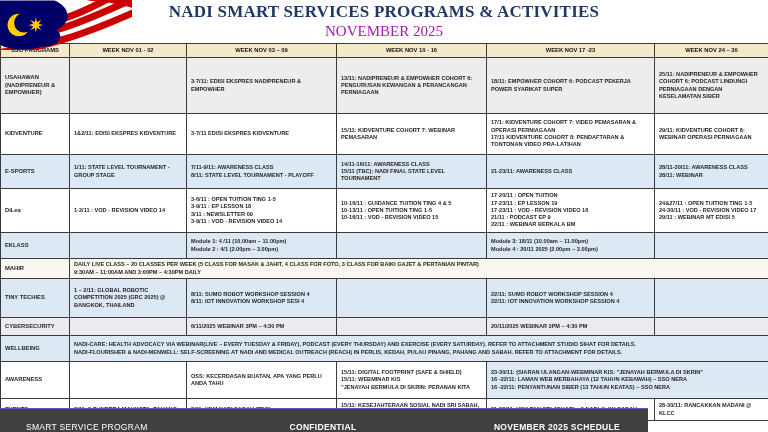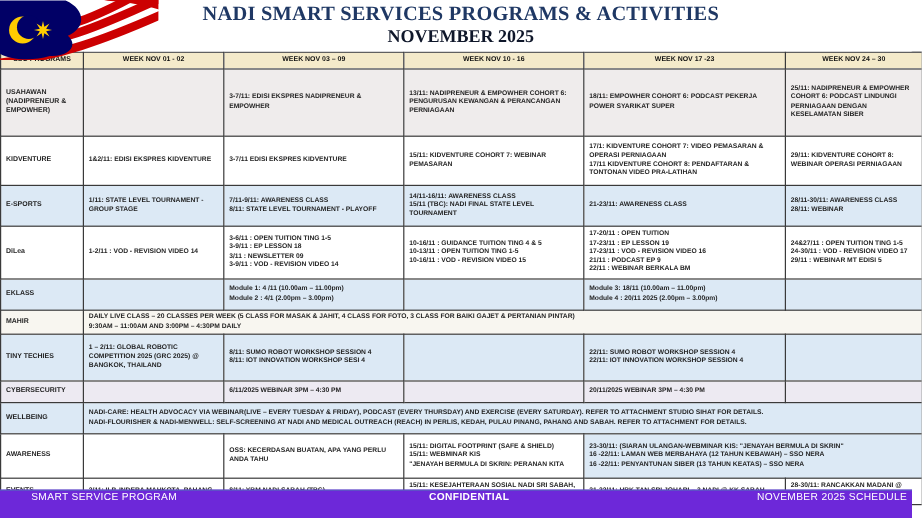--- a/index.html
+++ b/index.html
@@ -10,22 +10,22 @@
   }
   
   .titleband{position:relative;height:43px;background:#ffffff;border-radius:11px;}
   .flag{position:absolute;left:0;top:0;width:132px;height:50px;}
   .titles{position:absolute;left:0;right:0;top:2px;text-align:center;}
   .title{
     font-family:"Liberation Serif", serif;font-weight:bold;
     font-size:17px;letter-spacing:.2px;color:#1f3864;line-height:1.15;
   }
   .subtitle{
-    font-family:"Liberation Serif", serif;font-weight:bold;
-    font-size:15px;color:#0f172a;line-height:1.2;
+    font-family:"Liberation Serif", serif;font-weight:normal;
+    font-size:15px;color:#a21caf;line-height:1.2;
   }
   
   table.sched{
     width:768px;border-collapse:collapse;table-layout:fixed;
     font-size:5.6px;font-weight:bold;line-height:1.3;
   }
   table.sched col.c0{width:69px;}
   table.sched col.c1{width:117px;}
   table.sched col.c2{width:150px;}
   table.sched col.c3{width:150px;}
@@ -47,27 +47,27 @@
   .bg-warm{background:#f8f6f0;}
   .bg-lav{background:#edeaf2;}
   td.cell-merged-blue{background:#dce9f5;}
   
   tr.r0 td{height:51px;} tr.r1 td{height:36px;} tr.r2 td{height:29px;}
   tr.r3 td{height:39px;} tr.r4 td{height:21px;} tr.r5 td{height:15px;}
   tr.r6 td{height:34px;} tr.r7 td{height:13px;} tr.r8 td{height:21px;}
   tr.r9 td{height:32px;} tr.r10 td{height:17px;}
   
   .footer{
-    position:absolute;left:0;bottom:0;width:760px;height:23px;
-    background:#6d28d9;color:#ffffff;display:flex;align-items:flex-start;
+    position:absolute;left:0;bottom:0;width:648px;height:23px;
+    background:#404040;color:#ffffff;display:flex;align-items:flex-end;
     font-size:8.5px;letter-spacing:.3px;border-top:1px solid #5a5dc0;
   }
   .footer .f-left{flex:1;padding-left:26px;text-align:left;}
   .footer .f-center{flex:1;text-align:center;font-weight:bold;}
-  .footer .f-right{flex:1;padding-right:4px;text-align:right;}
+  .footer .f-right{flex:1;padding-right:28px;text-align:right;font-weight:bold;}
 </style>
 </head>
 <body>
 
 <div class="titleband">
   <svg class="flag" viewBox="0 0 140 52" aria-hidden="true">
 
     <path d="M0,55 C50,50 92,35 148,10" stroke="#cc0001" stroke-width="7.5" fill="none"></path>
     <path d="M0,43 C48,39 86,24 144,-3" stroke="#cc0001" stroke-width="7.5" fill="none"></path>
     <path d="M14,31 C58,27 94,11 138,-15" stroke="#cc0001" stroke-width="7.5" fill="none"></path>

